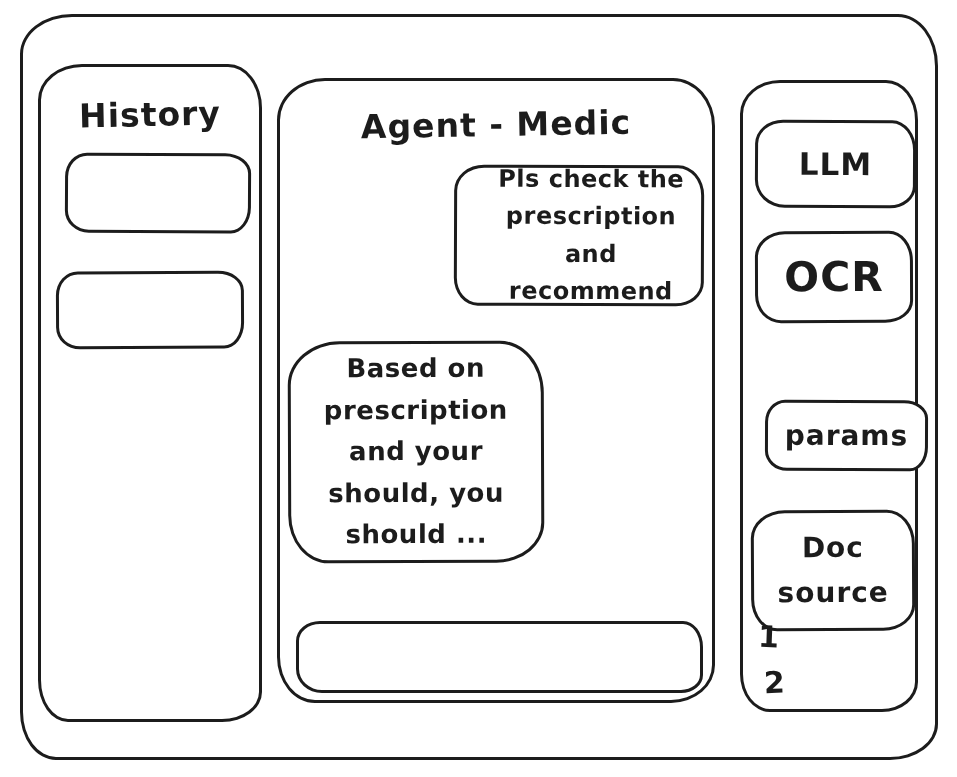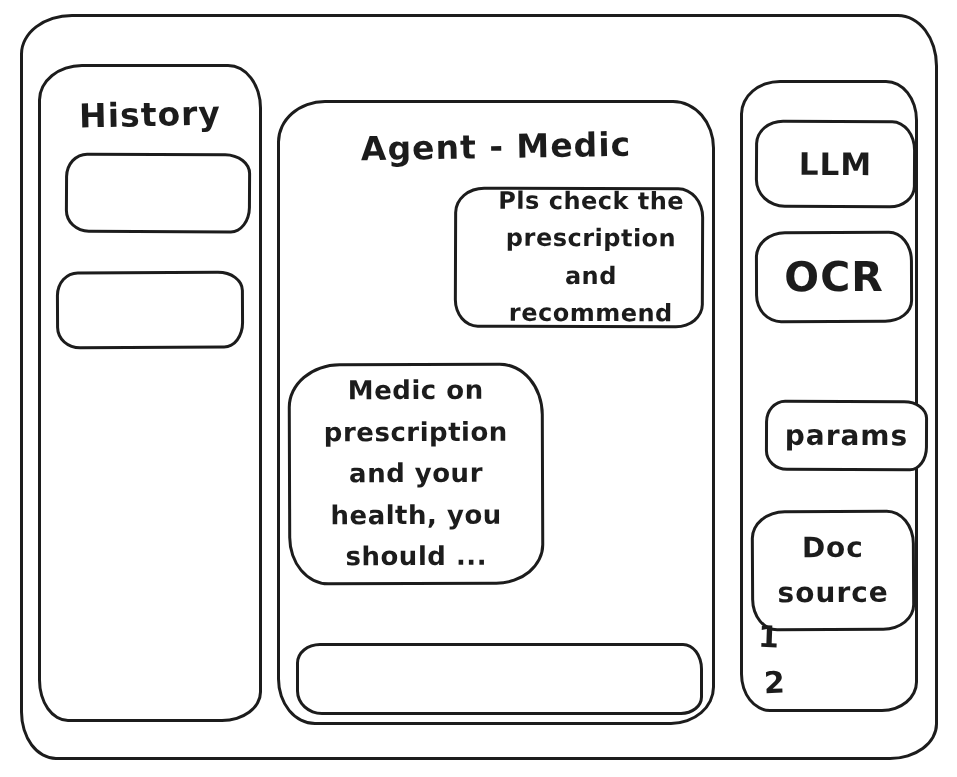--- a/index.html
+++ b/index.html
@@ -43,21 +43,20 @@
   .h-item{
     border-radius:22px 26px 20px 24px / 24px 20px 26px 22px;
   }
   .h-item.one{ left:24px; top:86px;  width:186px; height:80px; transform:rotate(.3deg); }
   .h-item.two{ left:15px; top:204px; width:188px; height:78px; transform:rotate(-.3deg); }
 
   
   .chat{
     left:277px; top:78px; width:438px; height:625px;
     border-radius:48px 42px 44px 38px / 42px 48px 38px 46px;
-    margin-top:22px;
   }
   .chat-title{
     position:absolute; left:0; right:0; top:24px;
     text-align:center;
     font-size:33px; font-weight:600; letter-spacing:1px;
     transform:rotate(-1deg);
   }
   .bubble{
     display:flex; align-items:center; justify-content:center;
     text-align:center;
@@ -141,21 +140,21 @@
   </aside>
 
   <main class="sketch chat">
     <div class="chat-title">Agent - Medic</div>
 
     <div class="sketch bubble user">
       <span>Pls check the prescription and recommend</span>
     </div>
 
     <div class="sketch bubble agent">
-      <span>Medic on prescription and your health, you should ...</span>
+      <span>Based on prescription and your should, you should ...</span>
     </div>
 
     <input class="chat-input" type="text" value="" style="">
   </main>
 
   <aside class="sketch tools">
     <button class="tool llm">LLM</button>
     <button class="tool ocr">OCR</button>
     <button class="tool params">params</button>
     <button class="tool docsource">Doc source</button>

